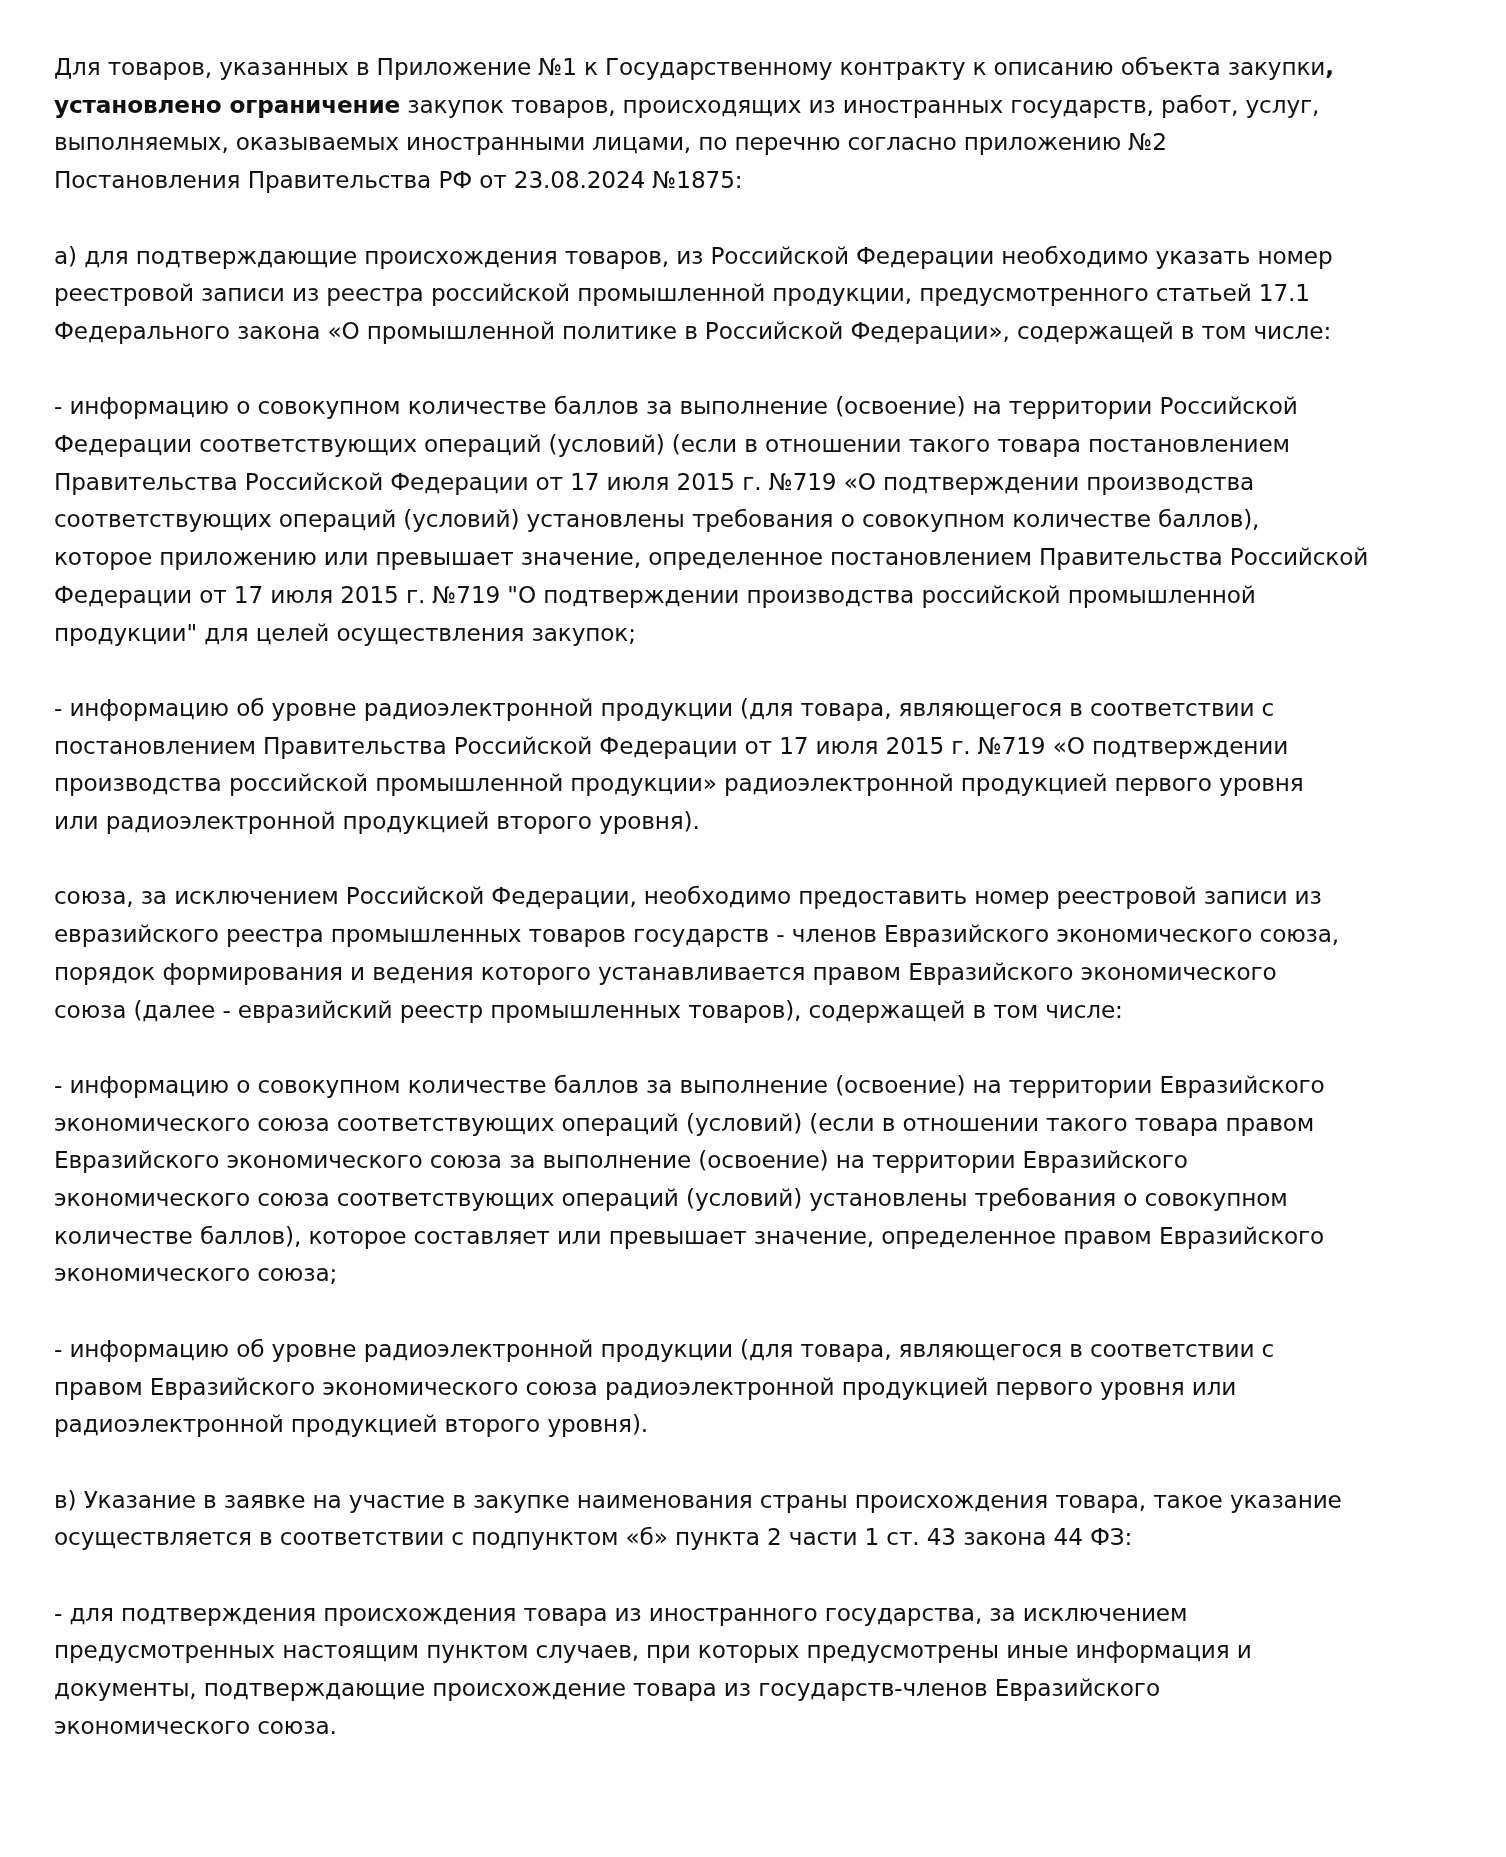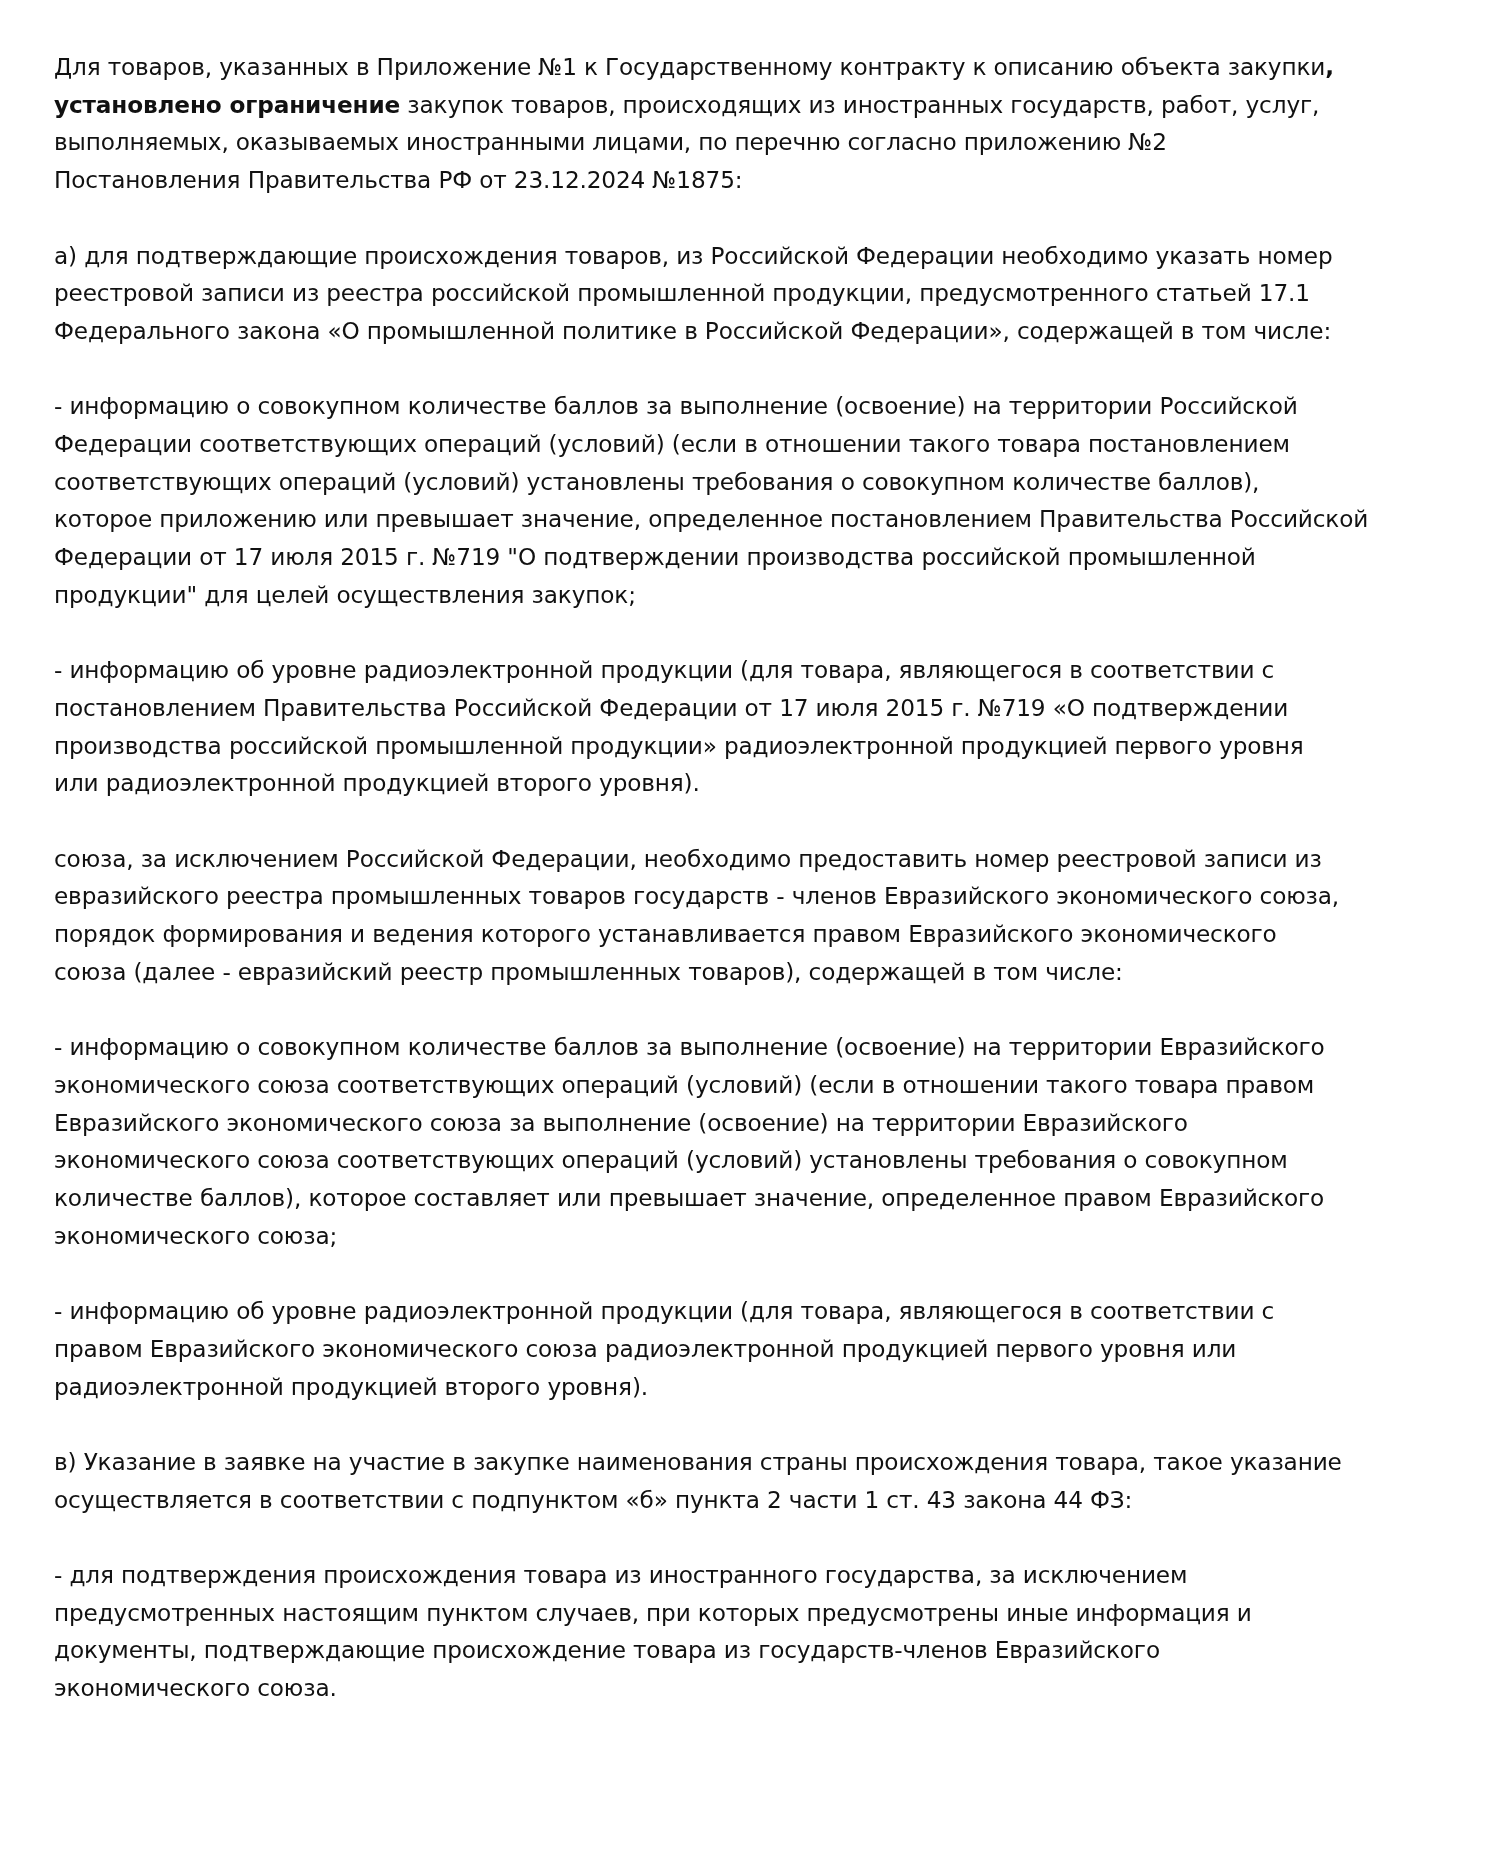--- a/index.html
+++ b/index.html
@@ -32,30 +32,31 @@
     .bold { font-weight: bold; }
   </style>
 </head>
 <body>
 
 <div class="doc">
   <p class="para">
       <span class="line"><span>Для товаров, указанных в Приложение №1 к Государственному контракту к описанию объекта закупки</span><span class="bold">,</span></span>
       <span class="line"><span class="bold">установлено ограничение</span><span> закупок товаров, происходящих из иностранных государств, работ, услуг,</span></span>
       <span class="line"><span>выполняемых, оказываемых иностранными лицами, по перечню согласно приложению №2</span></span>
-      <span class="line"><span>Постановления Правительства РФ от 23.12.2024 №1875:</span></span>
+      <span class="line"><span>Постановления Правительства РФ от 23.08.2024 №1875:</span></span>
     </p>
   <p class="para">
       <span class="line"><span>а) для подтверждающие происхождения товаров, из Российской Федерации необходимо указать номер</span></span>
       <span class="line"><span>реестровой записи из реестра российской промышленной продукции, предусмотренного статьей 17.1</span></span>
       <span class="line"><span>Федерального закона «О промышленной политике в Российской Федерации», содержащей в том числе:</span></span>
     </p>
   <p class="para">
       <span class="line"><span>- информацию о совокупном количестве баллов за выполнение (освоение) на территории Российской</span></span>
       <span class="line"><span>Федерации соответствующих операций (условий) (если в отношении такого товара постановлением</span></span>
+      <span class="line"><span>Правительства Российской Федерации от 17 июля 2015 г. №719 «О подтверждении производства</span></span>
       <span class="line"><span>соответствующих операций (условий) установлены требования о совокупном количестве баллов),</span></span>
       <span class="line"><span>которое приложению или превышает значение, определенное постановлением Правительства Российской</span></span>
       <span class="line"><span>Федерации от 17 июля 2015 г. №719 "О подтверждении производства российской промышленной</span></span>
       <span class="line"><span>продукции" для целей осуществления закупок;</span></span>
     </p>
   <p class="para">
       <span class="line"><span>- информацию об уровне радиоэлектронной продукции (для товара, являющегося в соответствии с</span></span>
       <span class="line"><span>постановлением Правительства Российской Федерации от 17 июля 2015 г. №719 «О подтверждении</span></span>
       <span class="line"><span>производства российской промышленной продукции» радиоэлектронной продукцией первого уровня</span></span>
       <span class="line"><span>или радиоэлектронной продукцией второго уровня).</span></span>

